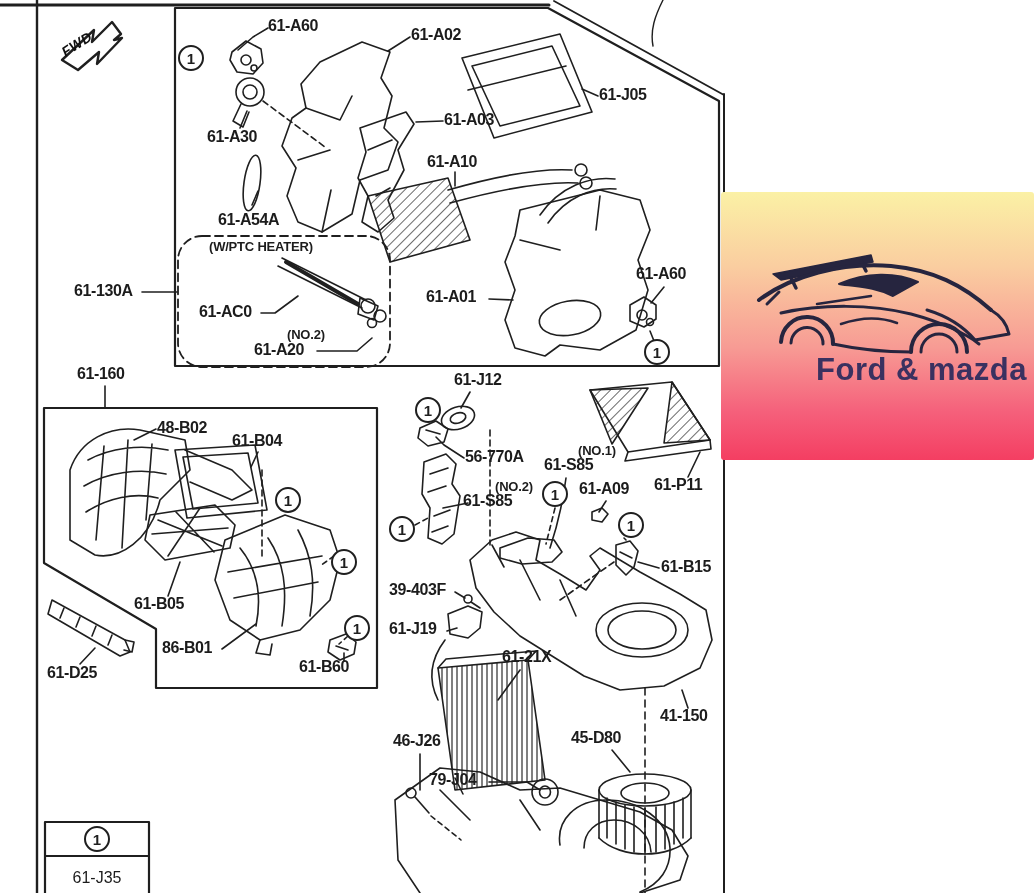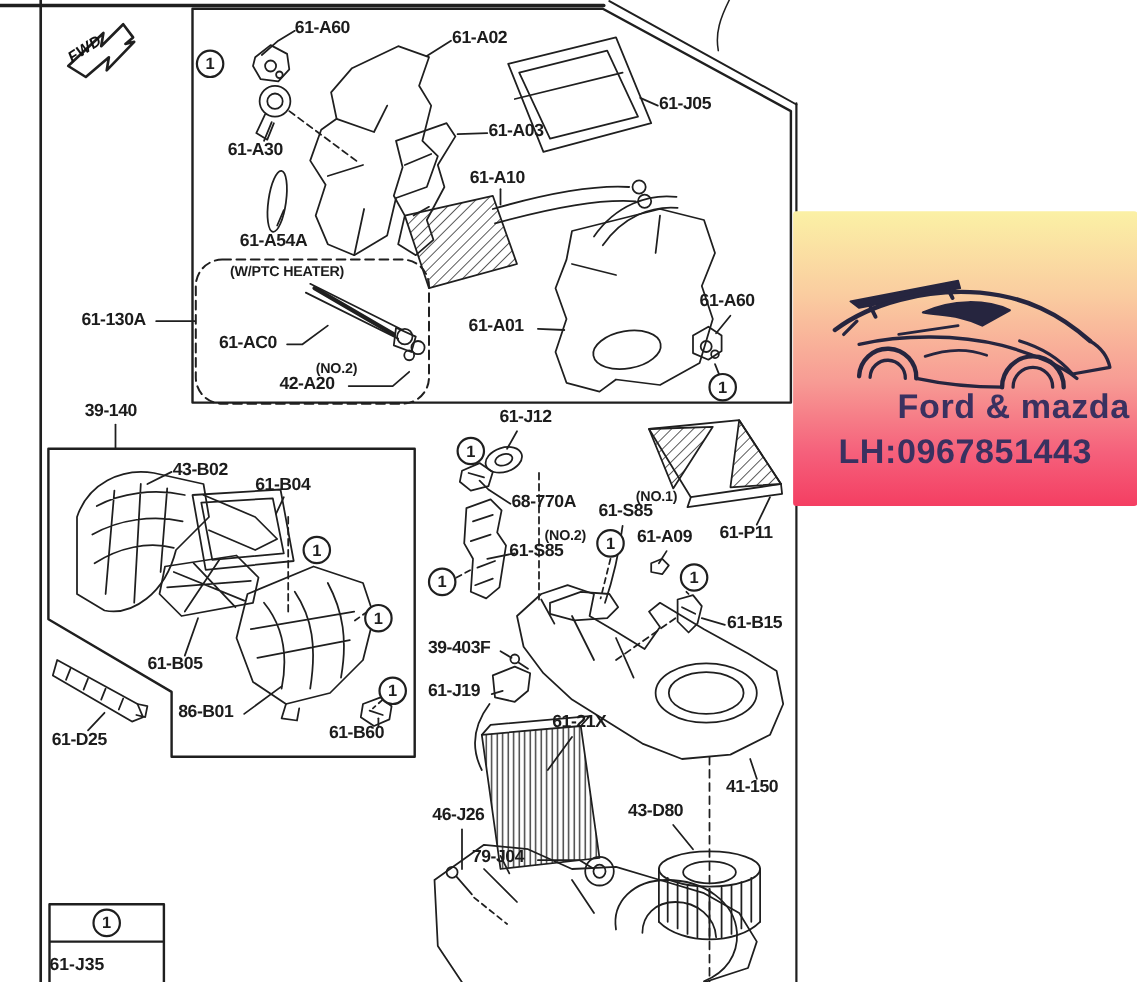--- a/index.html
+++ b/index.html
@@ -14,22 +14,22 @@
           font-size:15px;font-weight:700;color:#1f1f1f;background:#fff;}
   .fwd-text{position:absolute;left:60px;top:36px;transform:rotate(-33deg);
             font-size:14px;font-weight:700;font-style:italic;color:#111;letter-spacing:0.5px;}
   .overlay{position:absolute;left:721px;top:192px;width:313px;height:268px;border-radius:3px;
            background:linear-gradient(180deg,#FBF1A5 0%,#FACDA0 28%,#F79B94 58%,#F5607B 82%,#F43E62 100%);
            overflow:hidden;}
   .ov-line{position:absolute;left:0;width:100%;text-align:center;font-weight:700;
            color:#3A3160;font-size:31px;letter-spacing:0.5px;}
   .ov-line1{top:160px;margin-left:44px;}
   .ov-line2{top:201px;}
-  .legend-part{position:absolute;left:45px;top:869px;width:104px;
-               font-size:16px;font-weight:700;color:#1c1c1c;}
+  .legend-part{position:absolute;left:45px;top:869px;width:104px;text-align:center;
+               font-size:16px;font-weight:400;color:#1c1c1c;}
 </style>
 </head>
 <body>
 
 <div class="stage">
 
 <svg class="art" width="1034" height="893" viewBox="0 0 1034 893" fill="none" stroke="#1f1f1f" stroke-width="1.6" stroke-linejoin="round" stroke-linecap="round">
   <defs>
     <pattern id="hatch" width="7" height="7" patternUnits="userSpaceOnUse" patternTransform="rotate(45)">
       <line x1="0" y1="0" x2="0" y2="7" stroke="#2a2a2a" stroke-width="1.4"></line>
@@ -260,45 +260,45 @@
 <div class="lbl" style="left:411px;top:27px">61-A02</div>
 <div class="lbl" style="left:599px;top:87px">61-J05</div>
 <div class="lbl" style="left:207px;top:129px">61-A30</div>
 <div class="lbl" style="left:444px;top:112px">61-A03</div>
 <div class="lbl" style="left:427px;top:154px">61-A10</div>
 <div class="lbl" style="left:218px;top:212px">61-A54A</div>
 <div class="lbl small" style="left:183px;top:240px">(W/PTC HEATER)</div>
 <div class="lbl" style="left:74px;top:283px">61-130A</div>
 <div class="lbl" style="left:199px;top:304px">61-AC0</div>
 <div class="lbl small" style="left:261px;top:328px">(NO.2)</div>
-<div class="lbl" style="left:254px;top:342px">42-A20</div>
+<div class="lbl" style="left:254px;top:342px">61-A20</div>
 <div class="lbl" style="left:426px;top:289px">61-A01</div>
 <div class="lbl" style="left:636px;top:266px">61-A60</div>
-<div class="lbl" style="left:77px;top:366px">39-140</div>
+<div class="lbl" style="left:77px;top:366px">61-160</div>
 <div class="lbl" style="left:454px;top:372px">61-J12</div>
-<div class="lbl" style="left:465px;top:449px">68-770A</div>
+<div class="lbl" style="left:465px;top:449px">56-770A</div>
 <div class="lbl small" style="left:552px;top:444px">(NO.1)</div>
 <div class="lbl" style="left:544px;top:457px">61-S85</div>
 <div class="lbl small" style="left:469px;top:480px">(NO.2)</div>
 <div class="lbl" style="left:463px;top:493px">61-S85</div>
 <div class="lbl" style="left:579px;top:481px">61-A09</div>
 <div class="lbl" style="left:654px;top:477px">61-P11</div>
-<div class="lbl" style="left:157px;top:420px">43-B02</div>
+<div class="lbl" style="left:157px;top:420px">48-B02</div>
 <div class="lbl" style="left:232px;top:433px">61-B04</div>
 <div class="lbl" style="left:661px;top:559px">61-B15</div>
 <div class="lbl" style="left:134px;top:596px">61-B05</div>
 <div class="lbl" style="left:162px;top:640px">86-B01</div>
 <div class="lbl" style="left:299px;top:659px">61-B60</div>
 <div class="lbl" style="left:47px;top:665px">61-D25</div>
 <div class="lbl" style="left:389px;top:582px">39-403F</div>
 <div class="lbl" style="left:389px;top:621px">61-J19</div>
 <div class="lbl" style="left:502px;top:649px">61-21X</div>
 <div class="lbl" style="left:660px;top:708px">41-150</div>
 <div class="lbl" style="left:393px;top:733px">46-J26</div>
-<div class="lbl" style="left:571px;top:730px">43-D80</div>
+<div class="lbl" style="left:571px;top:730px">45-D80</div>
 <div class="lbl" style="left:429px;top:772px">79-J04</div>
 
 <div class="marker" style="left:178px;top:45px">1</div>
 <div class="marker" style="left:644px;top:339px">1</div>
 <div class="marker" style="left:415px;top:397px">1</div>
 <div class="marker" style="left:542px;top:481px">1</div>
 <div class="marker" style="left:618px;top:512px">1</div>
 <div class="marker" style="left:389px;top:516px">1</div>
 <div class="marker" style="left:275px;top:487px">1</div>
 <div class="marker" style="left:331px;top:549px">1</div>
@@ -318,16 +318,15 @@
     <path d="M46,112 L58,100" stroke-width="3"></path>
     <path d="M96,112 L150,104" stroke-width="2.5"></path>
     <path d="M120,132 C140,125 160,125 176,131" stroke-width="2.5"></path>
     <path d="M60,150 A26,26 0 0 1 112,152" stroke-width="4"></path>
     <path d="M70,151 A16,16 0 0 1 102,152" stroke-width="3"></path>
     <path d="M190,160 A28,28 0 0 1 246,160" stroke-width="4"></path>
     <path d="M200,160 A18,18 0 0 1 236,160" stroke-width="3"></path>
     <path d="M112,152 C140,158 166,160 190,160" stroke-width="3"></path>
   </svg>
   <div class="ov-line ov-line1">Ford &amp; mazda</div>
-  <div class="ov-line ov-line2">LH:0967851443</div>
 </div>
 
 </div>
 
 </body></html>

